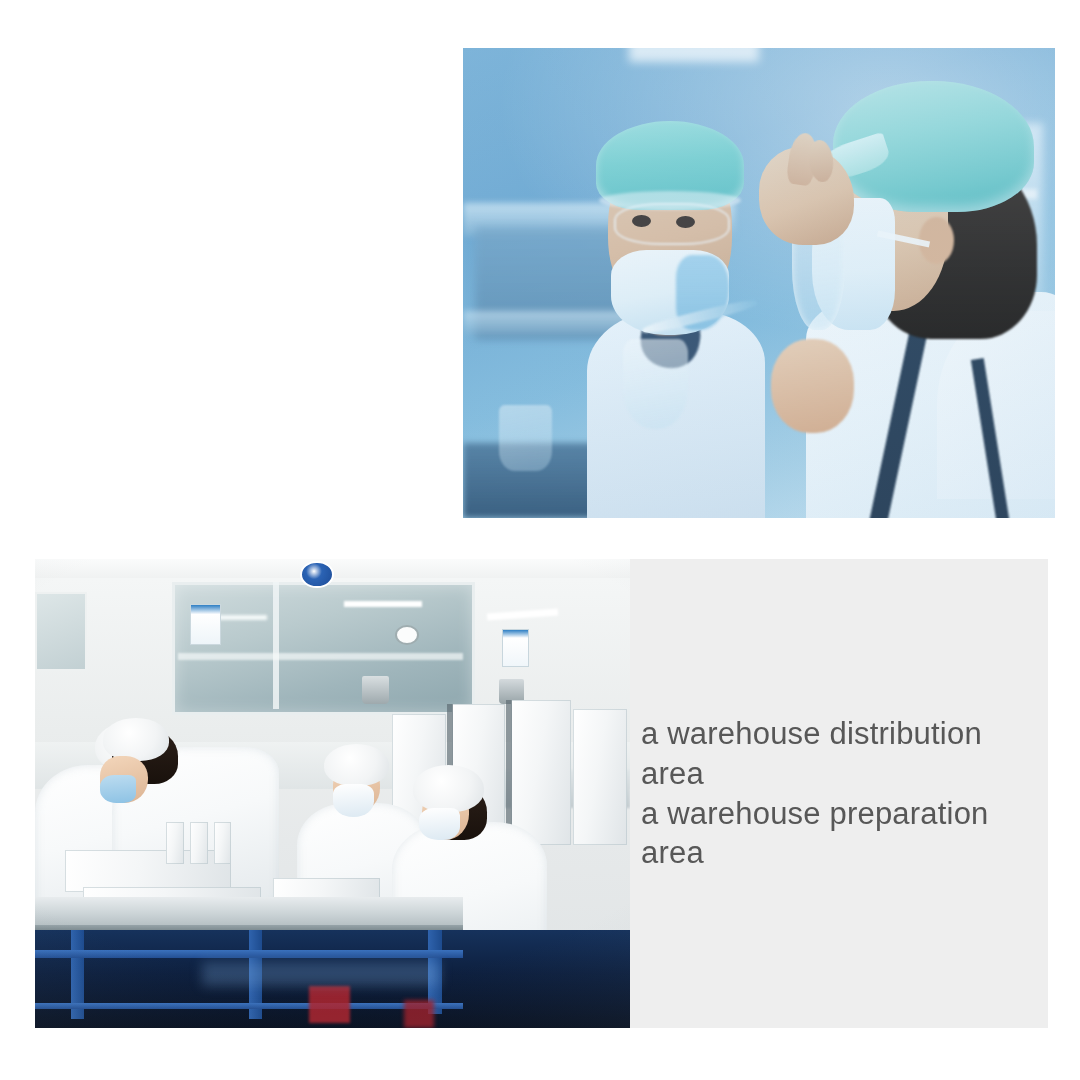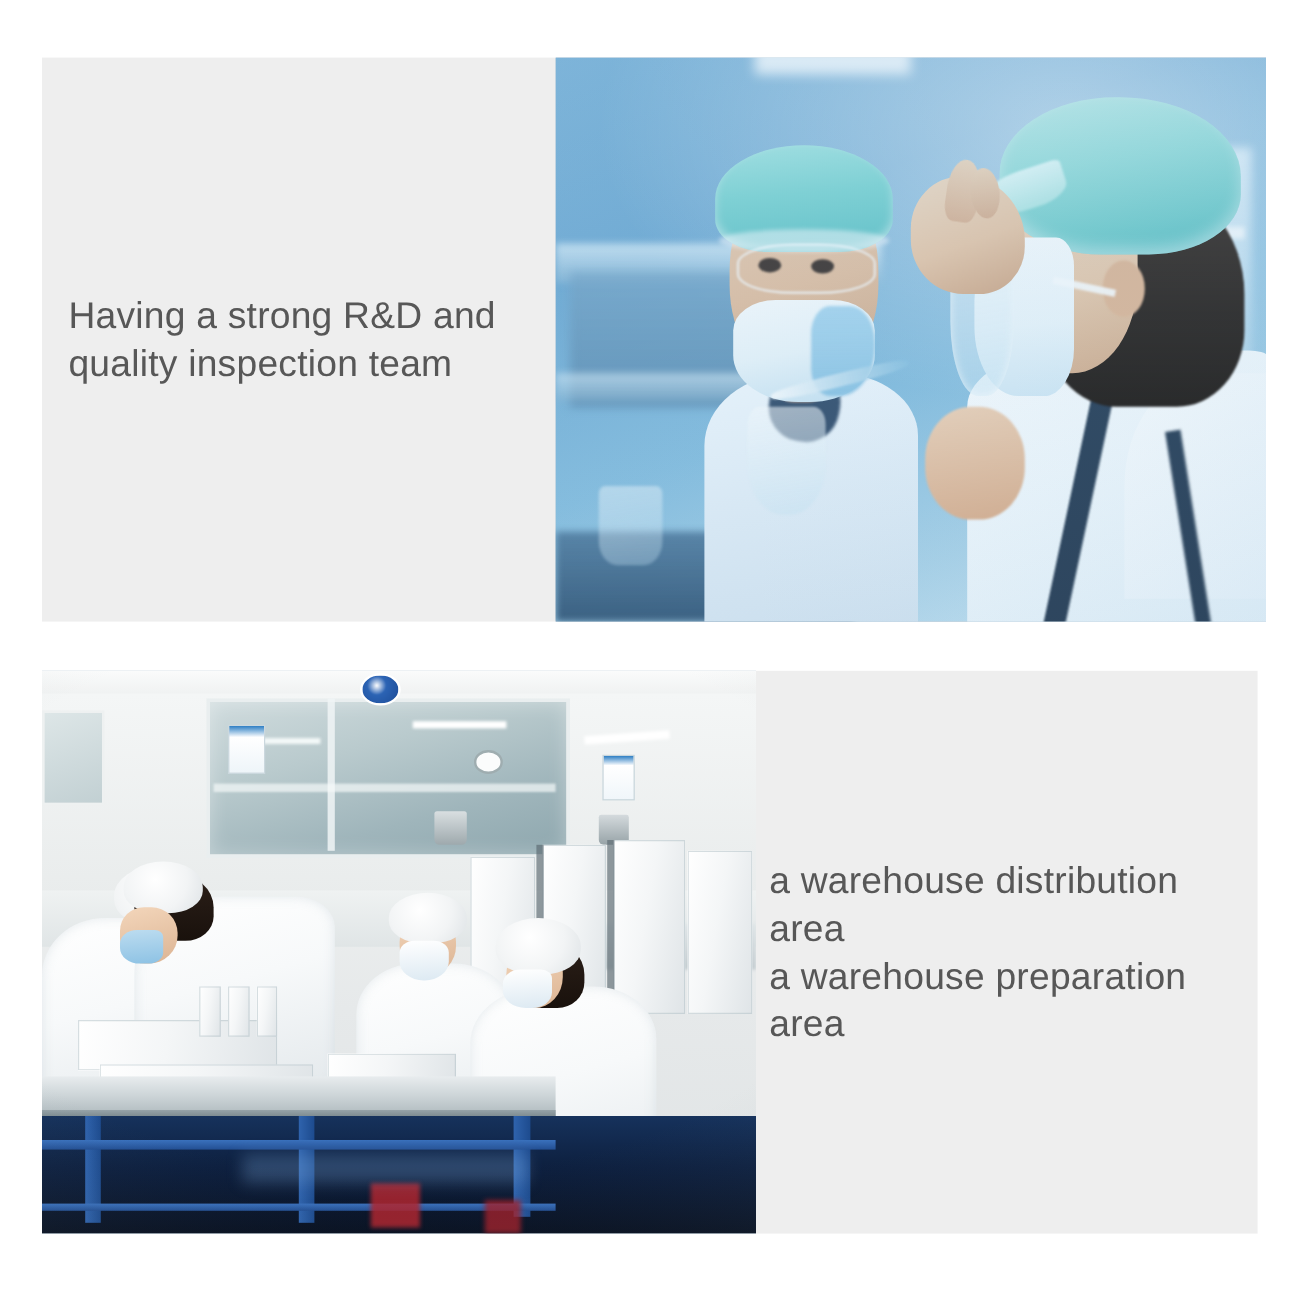--- a/index.html
+++ b/index.html
@@ -387,24 +387,20 @@
     background: rgba(160,30,40,.8); filter: blur(2px); }
   .wh-vignette { position: absolute; inset: 0;
     background: radial-gradient(120% 90% at 50% 40%, rgba(255,255,255,0) 55%, rgba(120,140,150,.18) 100%);
   }
 </style>
 </head>
 <body>
 
 <div class="page">
 
-  <div class="block caption-panel" style="left:35px; top:48px; width:428px; height:470px;">
-    <div class="caption-text" style="padding-left:22px; padding-right:10px;">Having a strong R&amp;D and
-quality inspection team</div>
-  </div>
 
   <div class="block photo" id="photo-lab" style="left:463px; top:48px; width:592px; height:470px;">
     <div class="lab-bg layer"></div>
     <div class="layer lab-ceiling-light"></div>
     <div class="layer lab-rack"></div>
     <div class="layer lab-rack-line"></div>
     <div class="layer lab-shelf-a"></div>
     <div class="layer lab-cabinet"></div>
     <div class="layer lab-shelf-b"></div>
     <div class="layer red-bits"></div>

